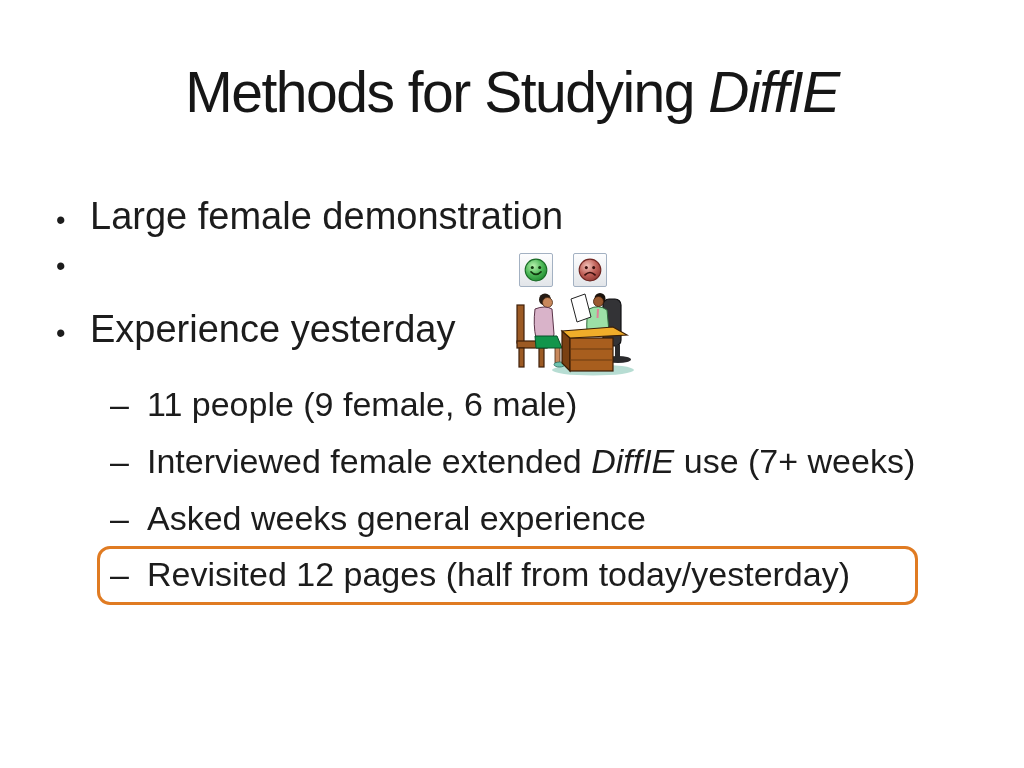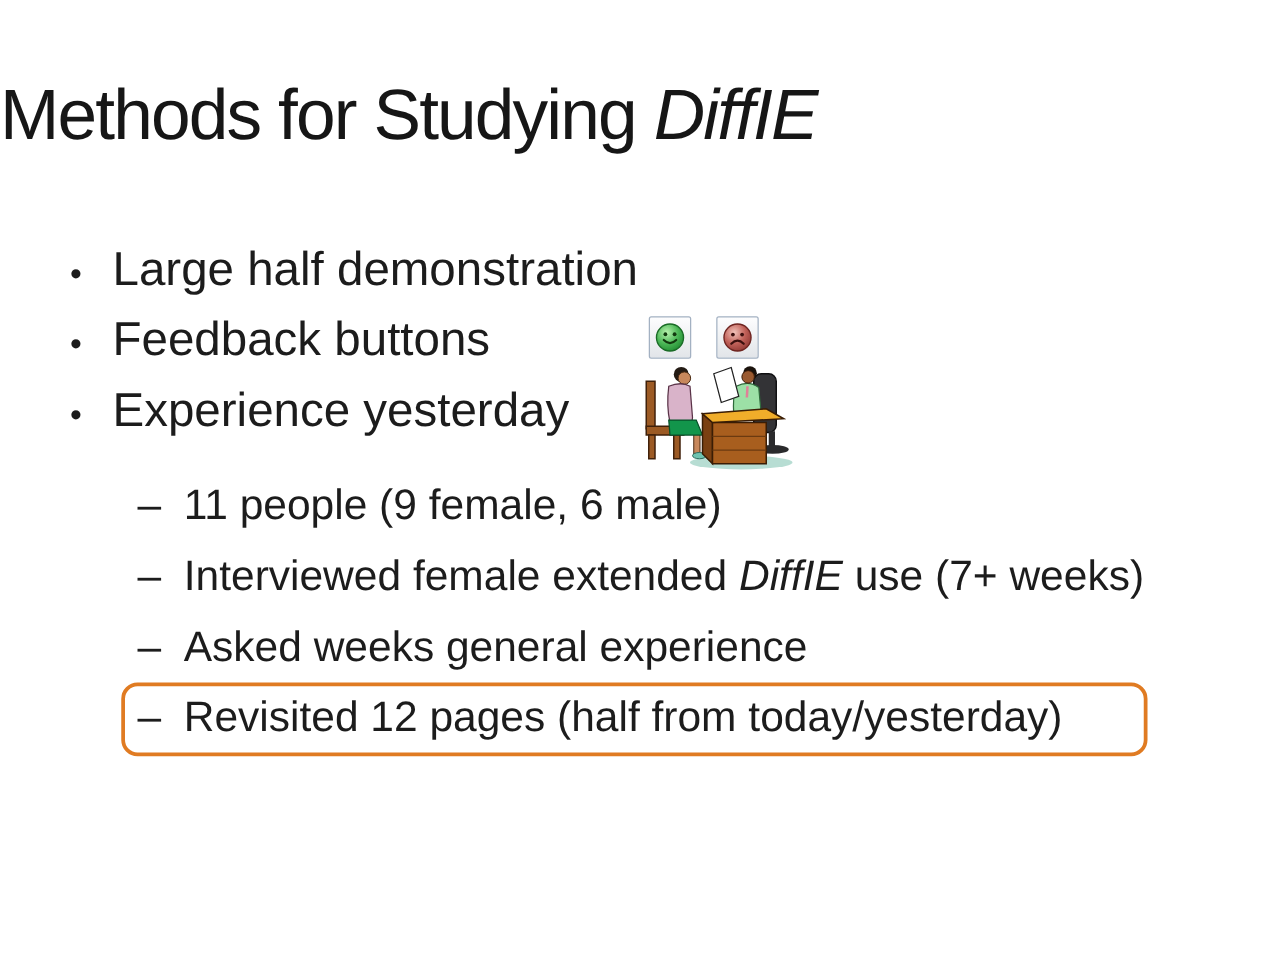--- a/index.html
+++ b/index.html
@@ -12,21 +12,21 @@
   .slide {
     position: relative;
     width: 1024px; height: 768px;
     background: #ffffff;
     color: #1c1c1c;
   }
   .slide-title {
     position: absolute;
     left: 0; right: 0; top: 64px;
     margin: 0;
-    text-align: left;
+    text-align: center;
     font-size: 57px;
     font-weight: 400;
     letter-spacing: -1.5px;
     line-height: 1;
     color: #161616;
     white-space: nowrap;
   }
   .slide-title i { font-style: italic; }
 
   .bullet-line {
@@ -103,26 +103,25 @@
 </style>
 </head>
 <body>
 
 <div class="slide">
 
   <h1 class="slide-title"><span>Methods for Studying </span><i>DiffIE</i></h1>
 
   <div class="bullet-line b1">
     <span class="bullet-glyph">•</span>
-    <span>Large half demonstration</span>
+    <span>Large female demonstration</span>
   </div>
 
   <div class="bullet-line b2">
     <span class="bullet-glyph">•</span>
-    <span>Feedback buttons</span>
   </div>
 
   <div class="bullet-line b3">
     <span class="bullet-glyph">•</span>
     <span>Experience yesterday</span>
   </div>
 
   <div class="sub-line s1">
     <span class="dash-glyph">–</span>
     <span><span>11 people (9 female, 6 male)</span><i></i><span></span></span>

